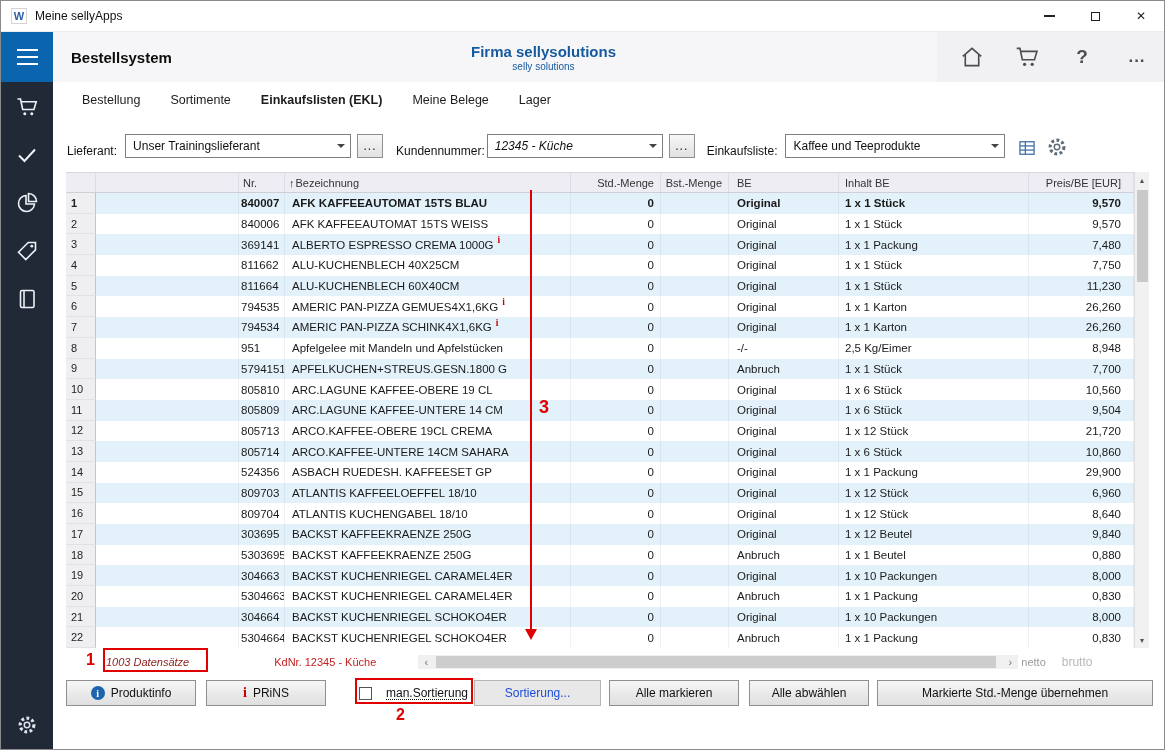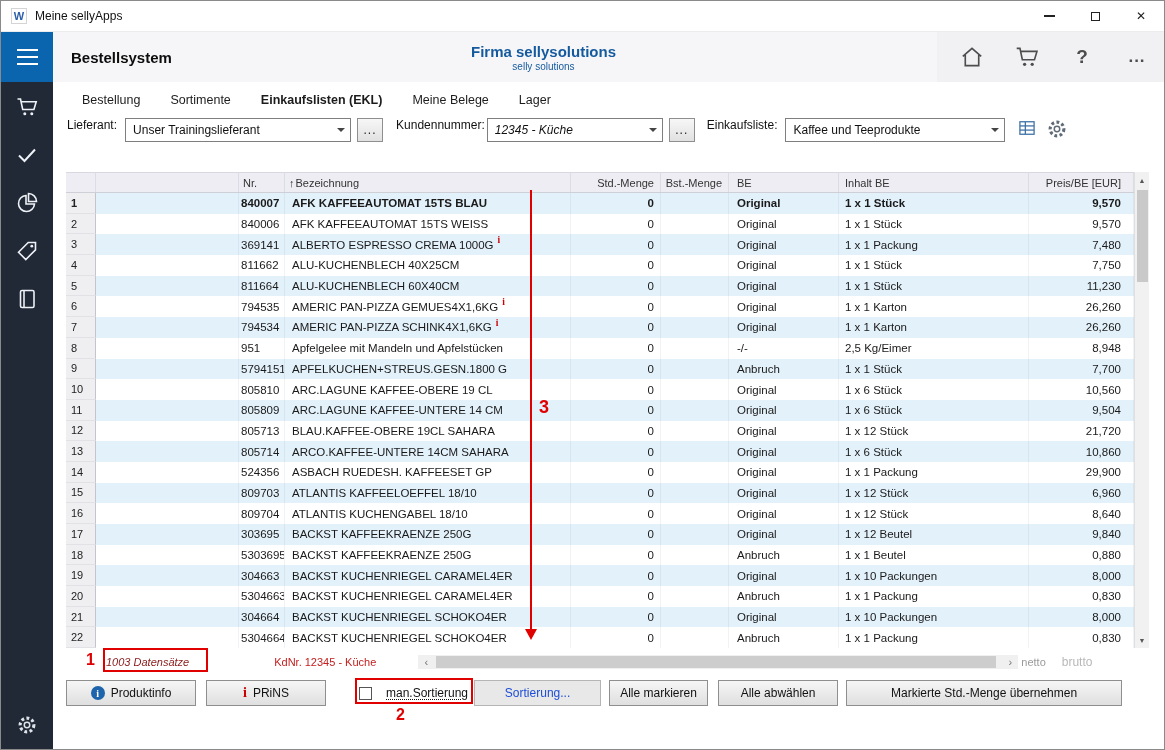--- a/index.html
+++ b/index.html
@@ -38,21 +38,21 @@
   .hicon { width:26px; height:26px; display:flex; align-items:center; justify-content:center; cursor:pointer; }
   .help-glyph { font-size:19px; font-weight:600; color:#4d4d4d; }
   .more-glyph { font-size:17px; font-weight:bold; letter-spacing:1px; color:#4d4d4d; line-height:8px; }
 
   
   .tabs { flex:0 0 36px; display:flex; align-items:center; gap:30px; padding-left:29px; background:#fff; font-size:12.5px; color:#1c1c1c; }
   .tab { cursor:pointer; white-space:nowrap; }
   .tab.active { font-weight:bold; }
 
   
-  .filters { flex:0 0 40px; display:flex; align-items:flex-start; padding-left:14px; font-size:12px; color:#111; background:#fff; }
+  .filters { flex:0 0 40px; display:flex; align-items:flex-end; padding-left:14px; font-size:12px; color:#111; background:#fff; }
   .flabel { white-space:nowrap; }
   .select { height:24px; border:1px solid #7f7f7f; background:#fff; display:flex; align-items:center; padding-left:7px; cursor:pointer; }
   .select-value { font-size:12px; color:#111; white-space:nowrap; overflow:hidden; flex:1; }
   .select-arrow { flex:0 0 18px; display:flex; align-items:center; justify-content:center; height:100%; }
   .select-arrow i { width:0; height:0; border-left:4px solid transparent; border-right:4px solid transparent; border-top:4.5px solid #444; }
   .mini-btn { width:26px; height:24px; border:1px solid #8f8f8f; background:linear-gradient(#f7f7f7,#e1e1e1); display:flex; align-items:center; justify-content:center; font-size:12px; letter-spacing:1px; cursor:pointer; color:#222; }
   .ficon { display:flex; align-items:center; justify-content:center; cursor:pointer; }
 
   
   .table-wrap { margin:14px 0 0 13px; position:relative; width:1083px; flex:0 0 auto; }
@@ -98,21 +98,21 @@
   
   .buttonsrow { flex:0 0 28px; margin-top:5px; display:flex; align-items:center; padding-left:13px; }
   .btn { height:26px; border:1px solid #8f8f8f; background:linear-gradient(#f6f6f6,#dfdfdf); font-size:12px; color:#111; display:flex; align-items:center; justify-content:center; gap:6px; cursor:pointer; }
   .btn.disabled { color:#1d4ed8; background:#e8e8e8; border-color:#b5b5b5; cursor:default; }
   .b-produktinfo { width:130px; }
   .b-prins { width:120px; margin-left:10px; }
   .cb-group { margin-left:33px; display:flex; align-items:center; gap:14px; cursor:pointer; }
   .checkbox { width:13px; height:13px; border:1px solid #555; background:#fff; }
   .cb-label { font-size:12px; color:#111; text-decoration:underline dotted; text-underline-offset:2px; }
   .b-sort { width:127px; margin-left:6px; }
-  .b-mark { width:99px; margin-left:8px; }
+  .b-mark { width:130px; margin-left:8px; }
   .b-unmark { width:120px; margin-left:10px; }
   .b-apply { width:276px; margin-left:8px; }
   .ico-info-blue { width:14px; height:14px; border-radius:50%; background:#1d64ad; color:#fff; font-family:"Liberation Serif",serif; font-weight:bold; font-size:10px; display:flex; align-items:center; justify-content:center; }
   .ico-info-red { color:#cc0000; font-family:"Liberation Serif",serif; font-weight:bold; font-size:14px; line-height:10px; }
 
   
   .overlay { position:absolute; inset:0; pointer-events:none; z-index:50; }
   .ann-rect { position:absolute; border:2px solid #e00000; }
   .ann-num { position:absolute; color:#e00000; font-weight:bold; font-size:16px; }
   .ann-rect-1 { left:102px; top:647px; width:105px; height:24px; }
@@ -410,21 +410,21 @@
                 <div class="td r">0</div>
                 <div class="td r"></div>
                 <div class="td be">Original</div>
                 <div class="td inhalt">1 x 6 Stück</div>
                 <div class="td r preis">9,504</div>
               </div>
               <div class="tr">
                 <div class="td rownum">12</div>
                 <div class="td spacer"></div>
                 <div class="td nr">805713</div>
-                <div class="td name">BLAU.KAFFEE-OBERE 19CL SAHARA</div>
+                <div class="td name">ARCO.KAFFEE-OBERE 19CL CREMA</div>
                 <div class="td r">0</div>
                 <div class="td r"></div>
                 <div class="td be">Original</div>
                 <div class="td inhalt">1 x 12 Stück</div>
                 <div class="td r preis">21,720</div>
               </div>
               <div class="tr alt">
                 <div class="td rownum">13</div>
                 <div class="td spacer"></div>
                 <div class="td nr">805714</div>

